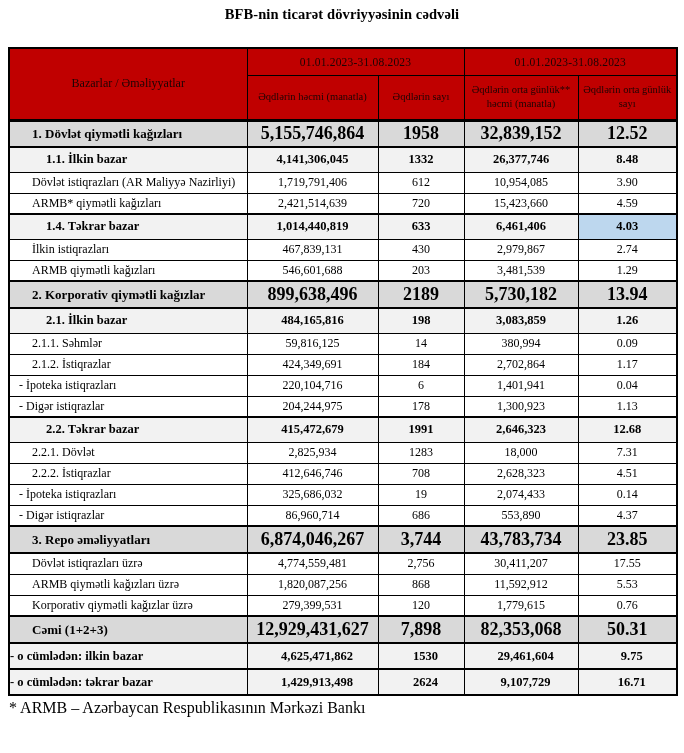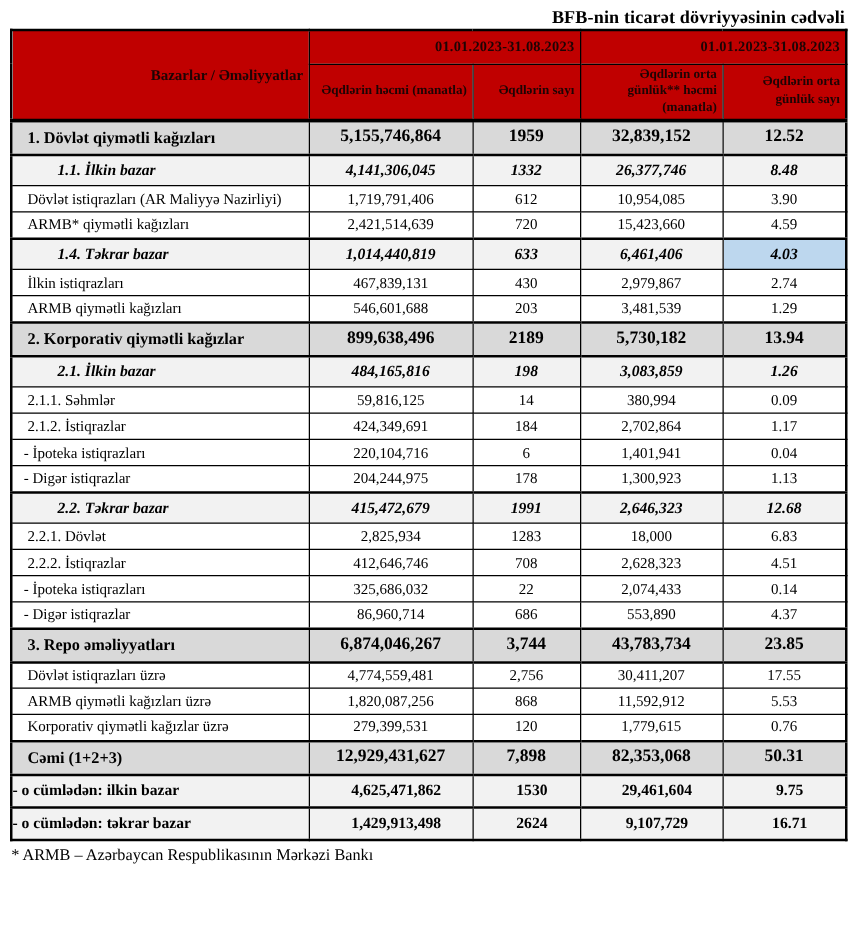--- a/index.html
+++ b/index.html
@@ -11,65 +11,64 @@
     --border_color:#000000;
   }
   *{box-sizing:border-box;}
   html,body{margin:0;padding:0;}
   body{
     width:684px;height:753px;background:#ffffff;color:#000;
     font-family:"Liberation Serif","DejaVu Serif",serif;
   }
   .page{padding:3px 8px 0 8px;}
   .title{
-    font-size:14.5px;font-weight:bold;text-align:right;
-    margin:3px 0 0 0;letter-spacing:.1px;
+    font-size:14.5px;font-weight:bold;text-align:center;
+    margin:3px 0 24px 0;letter-spacing:.1px;
   }
   table.turnover{
     border-collapse:collapse;table-layout:fixed;width:668px;
     border:2px solid var(--border_color);
   }
   th,td{
     border:1px solid var(--border_color);
     overflow:hidden;vertical-align:middle;
   }
   thead{border-bottom:3px solid var(--border_color);}
   thead th{
     background:var(--header_bg);color:var(--header_text);
-    font-weight:bold;text-align:right;padding:1px 4px;
+    font-weight:normal;text-align:center;padding:1px 4px;
   }
   th.corner{font-size:12px;}
   th.period{font-size:11.5px;height:27px;letter-spacing:.2px;}
   th.colh{font-size:10.5px;height:45px;line-height:1.32;}
   tbody td{
     font-size:12px;text-align:center;padding:1px 4px;height:21px;
     background:#fff;
   }
-  tbody td.label{text-align:left;padding-left:12px;}
+  tbody td.label{text-align:left;padding-left:22px;}
   tr.row-section td{
-    background:var(--section_bg);font-weight:bold;font-size:14px;height:27px;
+    background:var(--section_bg);font-weight:bold;font-size:18px;height:27px;
     border-top-width:2px;border-bottom-width:2px;
   }
   tr.row-section td.label{font-size:13px;}
   tr.row-sub td{
     background:var(--sub_bg);font-weight:bold;font-size:12.5px;height:25px;
     border-top-width:2px;
-    font-style:italic;
   }
   tr.row-sub td.label{padding-left:36px;}
   tr.row-sub-dash td{
     background:var(--sub_bg);font-weight:bold;font-size:12.5px;height:26px;
     border-top-width:2px;
     padding-left:13px;
   }
   tr.row-sub-dash td.label{padding-left:0;}
   tr.row-detail-dash td.label{padding-left:9px;margin-left:20px;}
   tbody td.cell-highlight{background:var(--highlight_bg) !important;}
   .footnote{
-    font-size:13px;margin:3px 0 0 1px;color:#000;
+    font-size:16px;margin:3px 0 0 1px;color:#000;
   }
 </style>
 </head>
 <body>
 
 <div class="page">
 
   <div class="title">BFB-nin ticarət dövriyyəsinin cədvəli</div>
 
   <table class="turnover">
@@ -90,21 +89,21 @@
         <th class="colh">Əqdlərin həcmi (manatla)</th>
         <th class="colh">Əqdlərin sayı</th>
         <th class="colh">Əqdlərin orta günlük** həcmi (manatla)</th>
         <th class="colh">Əqdlərin orta günlük sayı</th>
       </tr>
     </thead>
     <tbody>
         <tr class="row-section">
     <td class="label">1. Dövlət qiymətli kağızları</td>
     <td class="val">5,155,746,864</td>
-    <td class="val">1959</td>
+    <td class="val">1958</td>
     <td class="val">32,839,152</td>
     <td class="val">12.52</td>
   </tr>
         <tr class="row-sub">
     <td class="label">1.1. İlkin bazar</td>
     <td class="val">4,141,306,045</td>
     <td class="val">1332</td>
     <td class="val">26,377,746</td>
     <td class="val">8.48</td>
   </tr>
@@ -190,33 +189,33 @@
     <td class="val">415,472,679</td>
     <td class="val">1991</td>
     <td class="val">2,646,323</td>
     <td class="val">12.68</td>
   </tr>
         <tr class="row-detail">
     <td class="label">2.2.1. Dövlət</td>
     <td class="val">2,825,934</td>
     <td class="val">1283</td>
     <td class="val">18,000</td>
-    <td class="val">6.83</td>
+    <td class="val">7.31</td>
   </tr>
         <tr class="row-detail">
     <td class="label">2.2.2. İstiqrazlar</td>
     <td class="val">412,646,746</td>
     <td class="val">708</td>
     <td class="val">2,628,323</td>
     <td class="val">4.51</td>
   </tr>
         <tr class="row-detail-dash">
     <td class="label">- İpoteka istiqrazları</td>
     <td class="val">325,686,032</td>
-    <td class="val">22</td>
+    <td class="val">19</td>
     <td class="val">2,074,433</td>
     <td class="val">0.14</td>
   </tr>
         <tr class="row-detail-dash">
     <td class="label">- Digər istiqrazlar</td>
     <td class="val">86,960,714</td>
     <td class="val">686</td>
     <td class="val">553,890</td>
     <td class="val">4.37</td>
   </tr>

